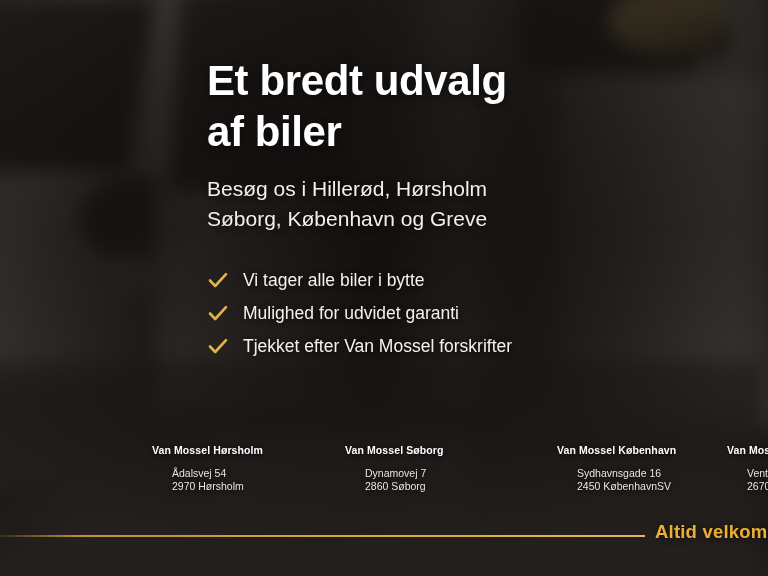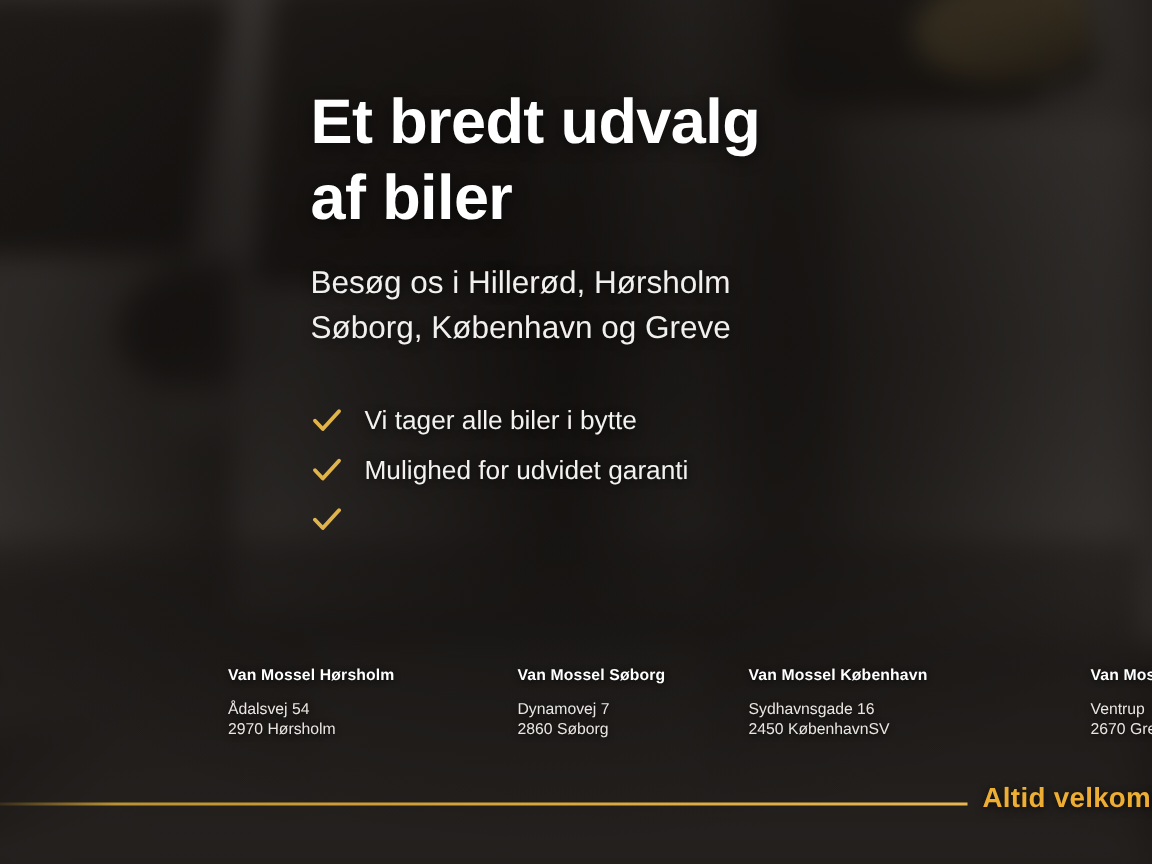--- a/index.html
+++ b/index.html
@@ -297,20 +297,21 @@
     white-space: nowrap;
     text-shadow: 0 1px 4px rgba(0,0,0,0.7);
   }
   .dealer-addr {
     margin-top: 10px;
     color: #e9e6e2;
     font-size: 10.5px;
     line-height: 13px;
     white-space: pre-line;
     text-shadow: 0 1px 4px rgba(0,0,0,0.7);
+    margin-left: 20px;
   }
 
   
   .gold-rule {
     position: absolute;
     left: 0px;
     top: 535px;
     width: 645px;
     height: 2px;
     background: linear-gradient(90deg,
@@ -388,20 +389,21 @@
         <span class="feature-text">Mulighed for udvidet garanti</span>
       </li>
 
 
       <li class="feature-item">
         <span class="check-icon">
           <svg viewBox="0 0 22 22" xmlns="http://www.w3.org/2000/svg">
             <path d="M3 11.5 L8.2 17 L19 5.2" fill="none" stroke="#e0b44a" stroke-width="2.6" stroke-linecap="round" stroke-linejoin="round"></path>
           </svg>
         </span>
+        <span class="feature-text">Tjekket efter Van Mossel forskrifter</span>
       </li>
 
     </ul>
 
     <div class="dealers">
 
       <div class="dealer" style="left:-72px">
         <div class="dealer-name">ossel Hillerød</div>
         <div class="dealer-addr">lsvej 2
 llerød</div>
@@ -412,21 +414,21 @@
         <div class="dealer-addr">Ådalsvej 54
 2970 Hørsholm</div>
       </div>
 
       <div class="dealer" style="left:345px">
         <div class="dealer-name">Van Mossel Søborg</div>
         <div class="dealer-addr">Dynamovej 7
 2860 Søborg</div>
       </div>
 
-      <div class="dealer" style="left:499px">
+      <div class="dealer" style="left:557px">
         <div class="dealer-name">Van Mossel København</div>
         <div class="dealer-addr">Sydhavnsgade 16
 2450 KøbenhavnSV</div>
       </div>
 
       <div class="dealer" style="left:727px">
         <div class="dealer-name">Van Mos</div>
         <div class="dealer-addr">Ventrup
 2670 Gre</div>
       </div>

